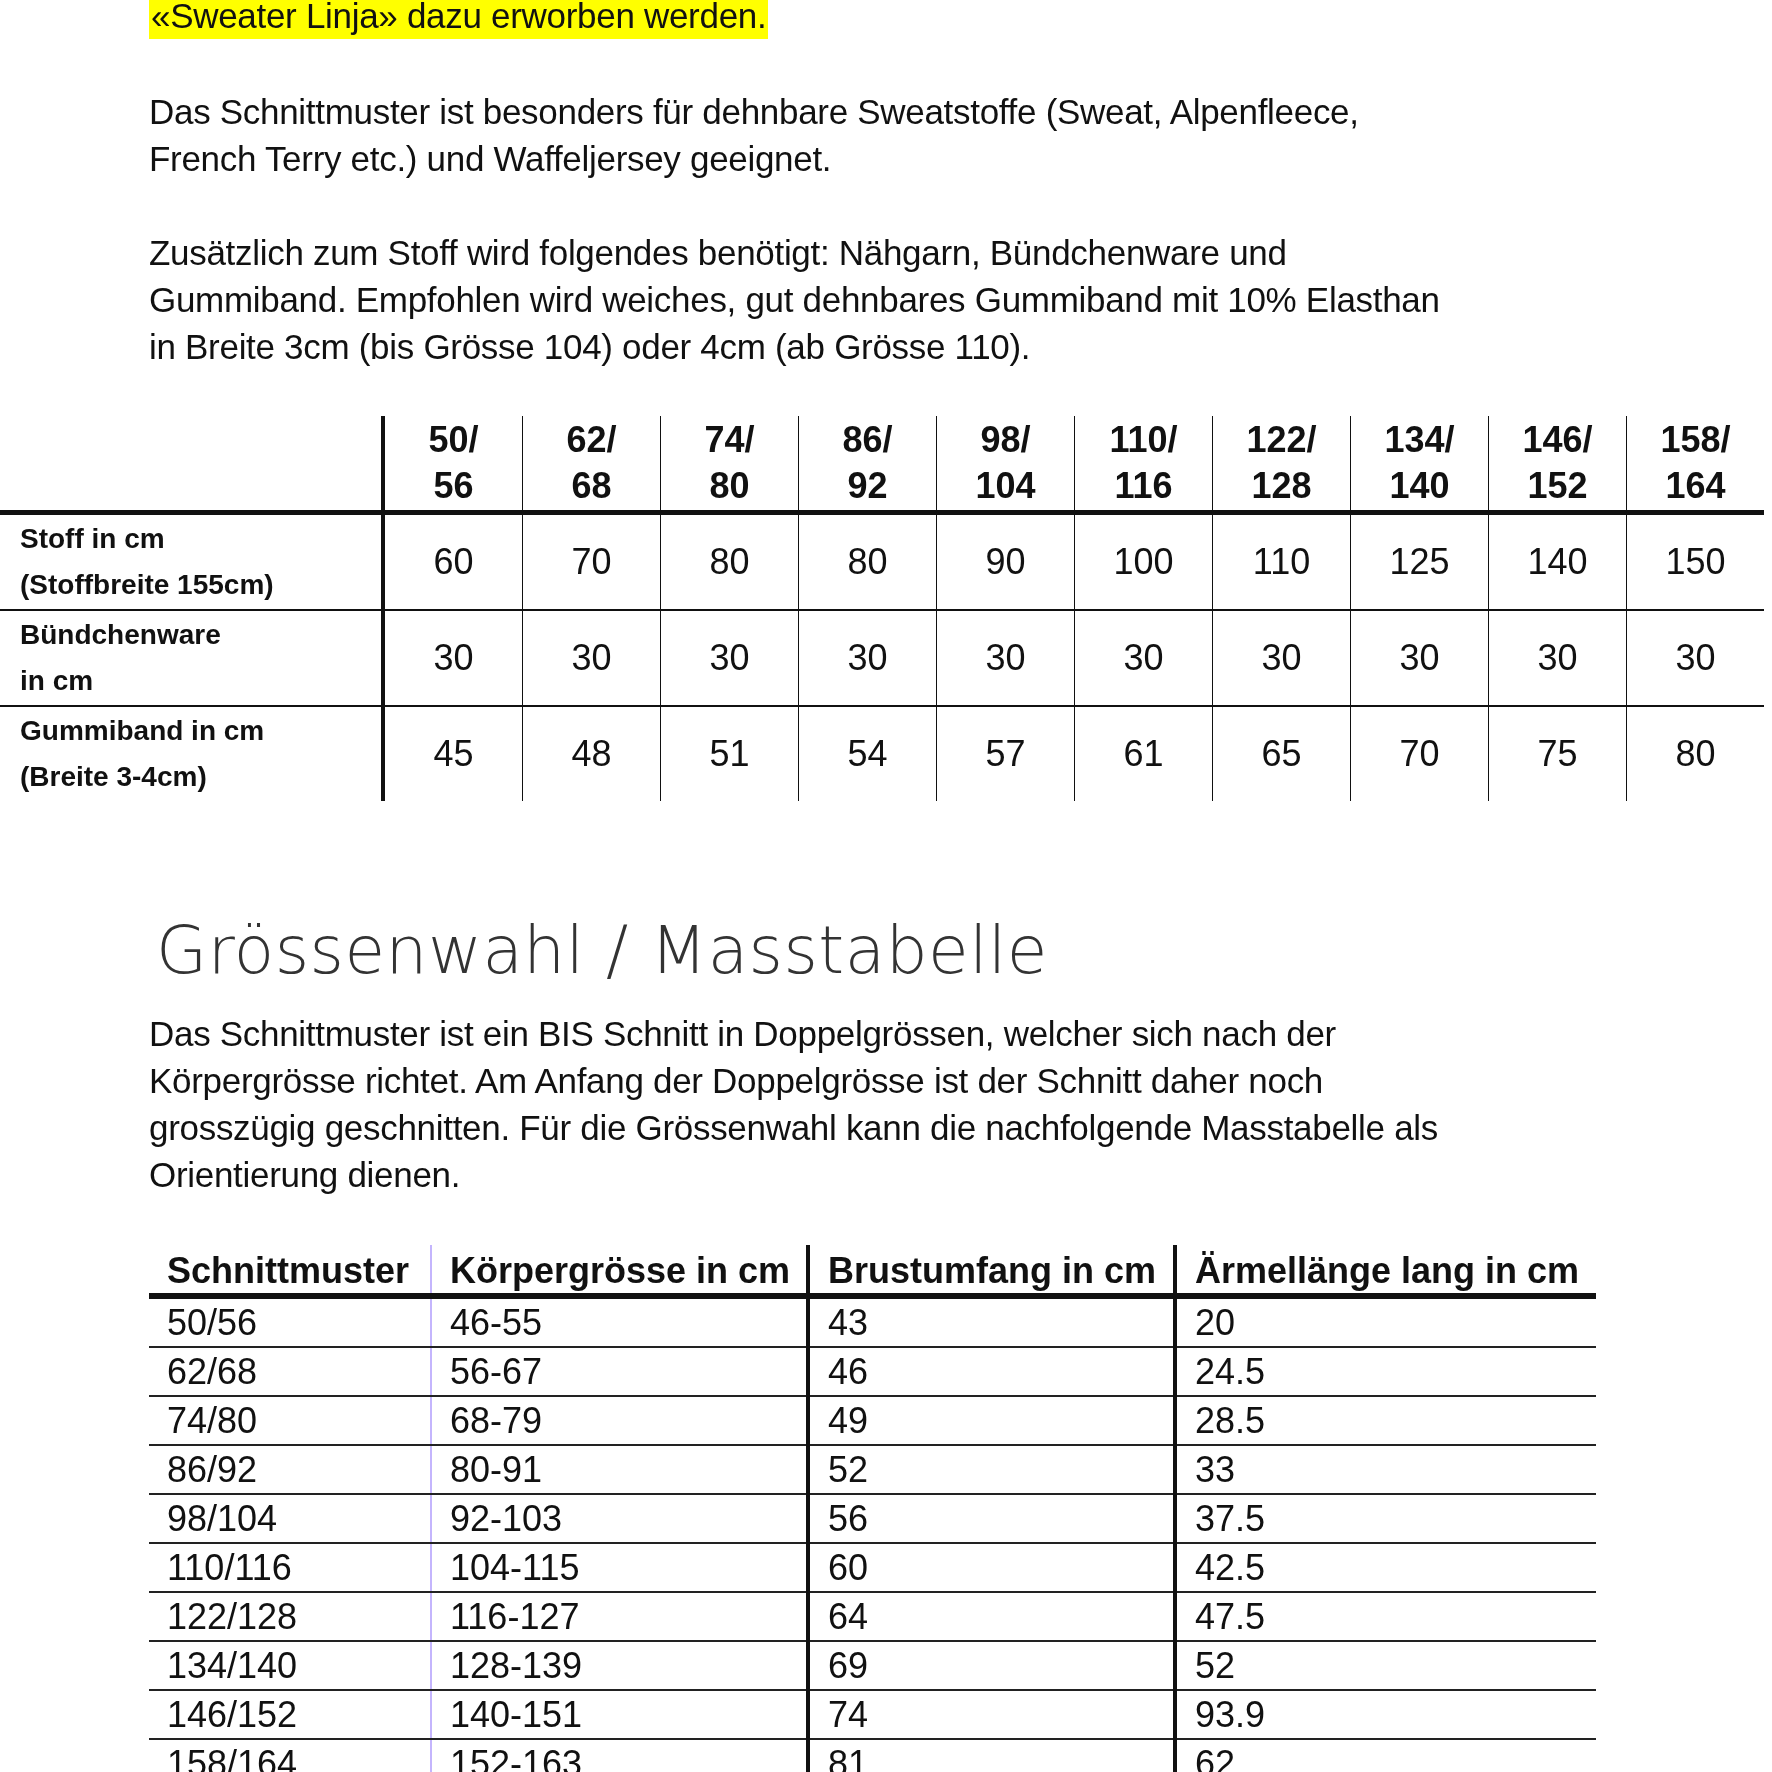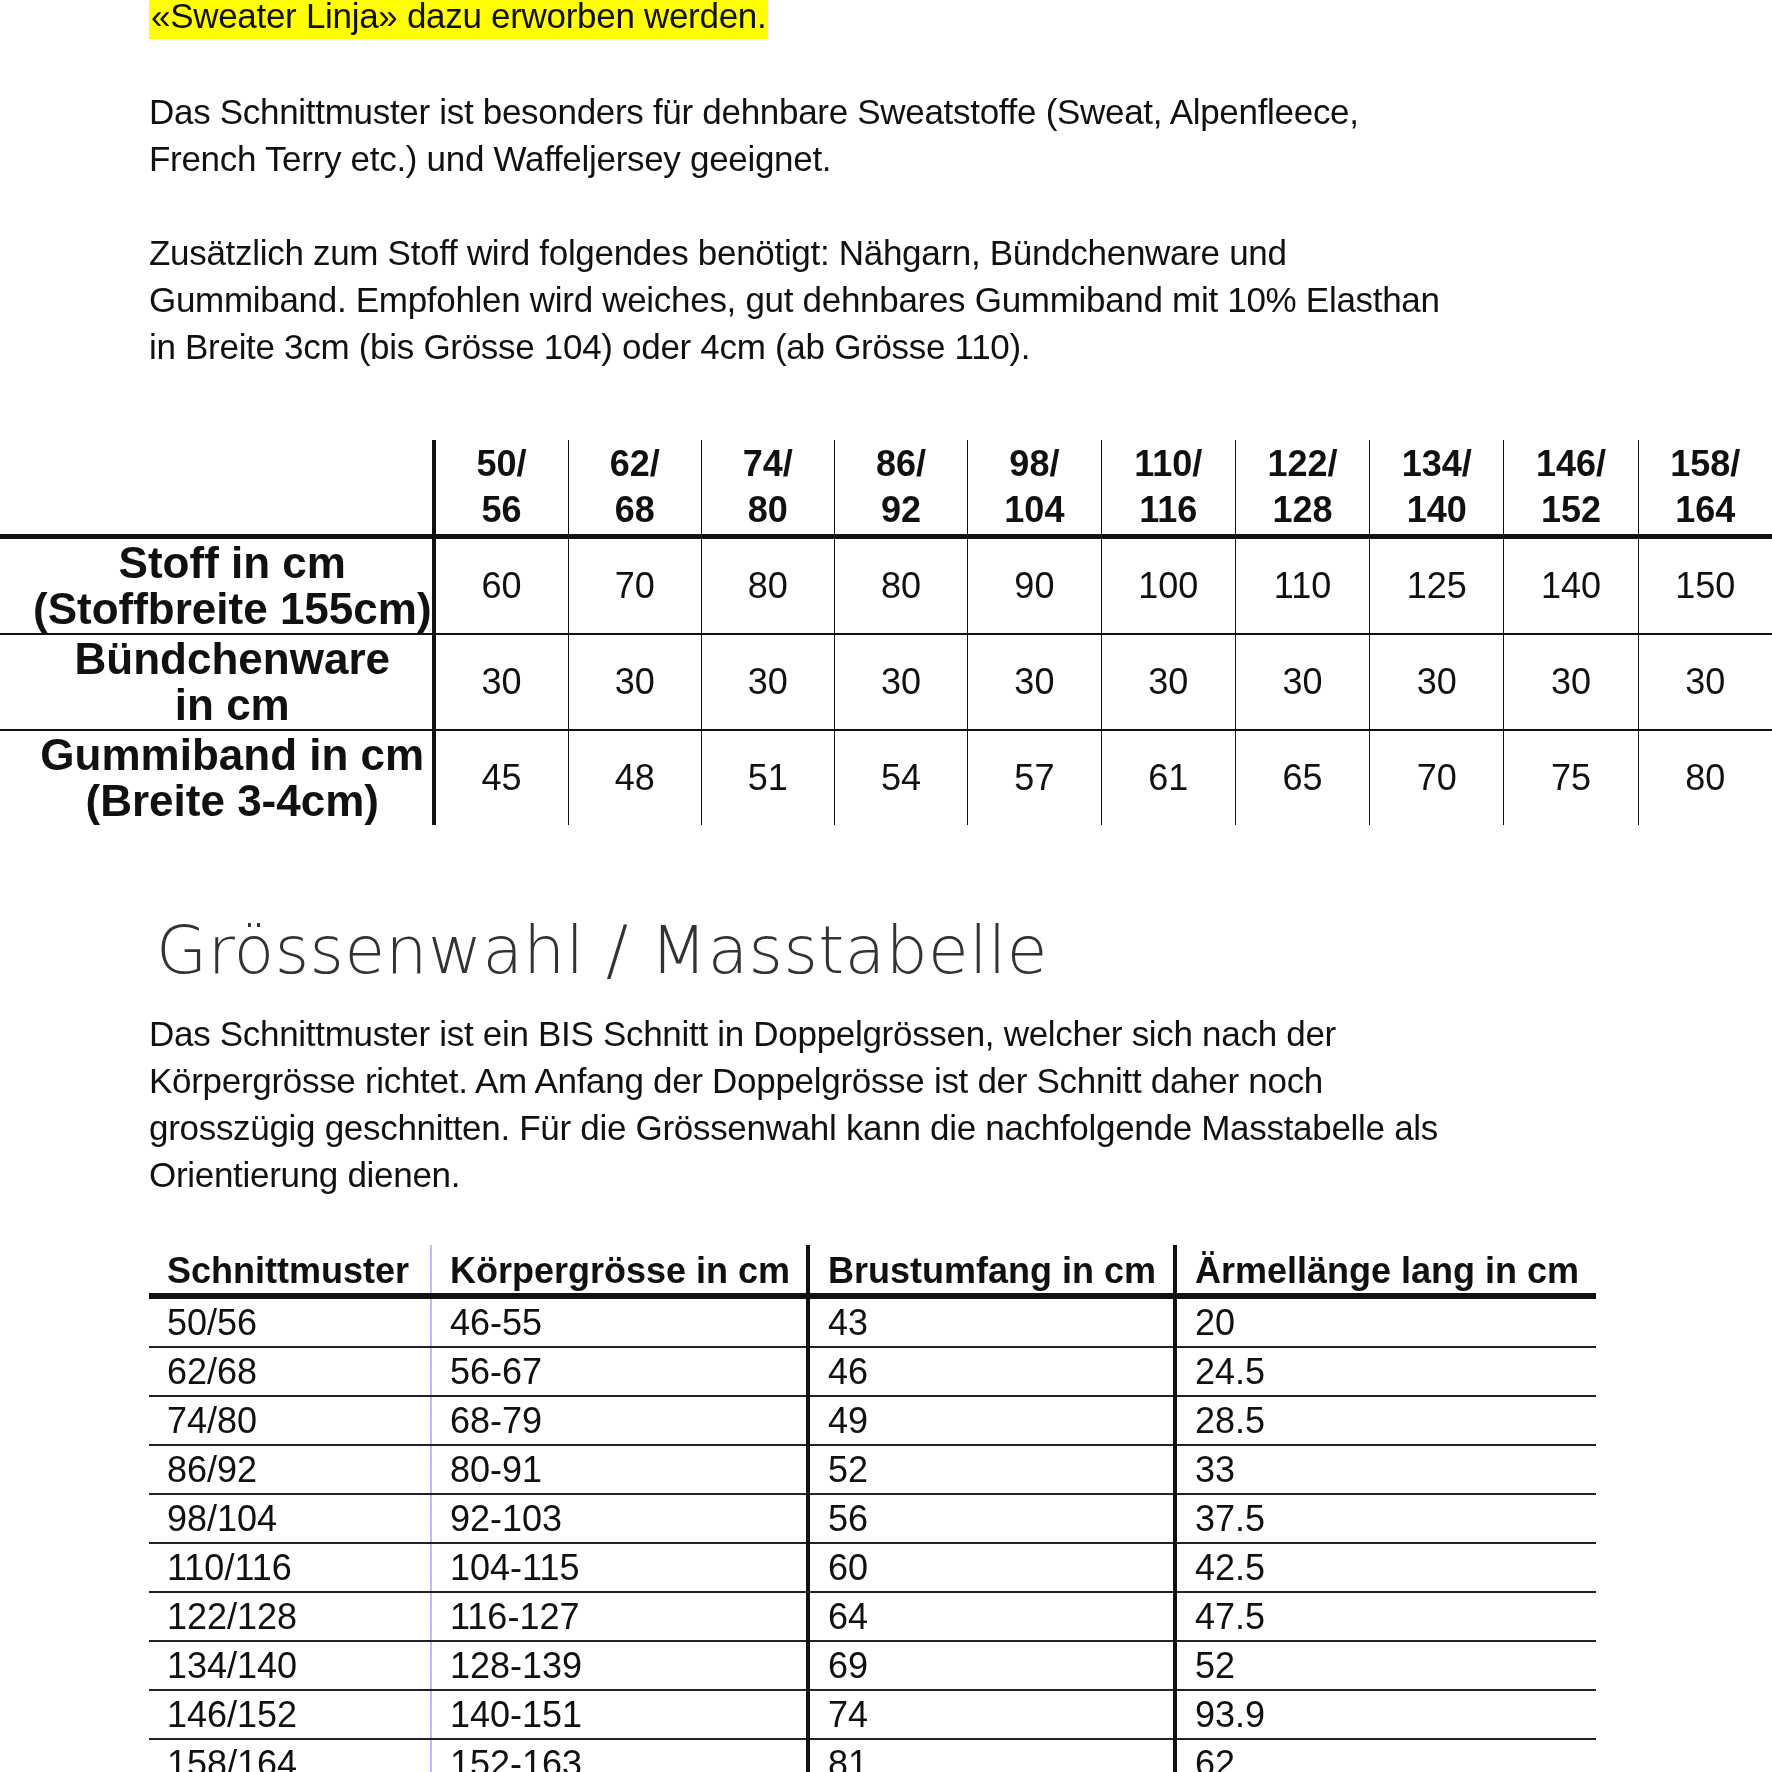--- a/index.html
+++ b/index.html
@@ -13,35 +13,35 @@
   }
   .para .line { display: block; white-space: nowrap; }
   .highlight { background: #ffff00; padding: 0 2px 4px 2px; }
 
   #p-intro-tail { top: -8px; }
   #p-fabrics { top: 88px; }
   #p-supplies { top 229px; top: 229px; }
 
   
   #req-table {
-    position: absolute; left: 0; top: 440px;
+    position: absolute; left: 0; top: 416px;
     border-collapse: collapse; table-layout: fixed;
   }
   #req-table td, #req-table th { padding: 0; }
   #req-table th.corner { width: 381px; height: 94px; border: none; }
   #req-table th.size-col {
     width: 137px; height: 94px; font-size: 36px; font-weight: bold;
     line-height: 46px; text-align: center; vertical-align: middle;
     border-left: 1.5px solid #111; border-bottom: 5px solid #111;
   }
   #req-table th.size-col.first { border-left: 4px solid #111; }
   #req-table th.corner { border-bottom: 5px solid #111; }
   #req-table td.row-label {
-    font-size: 44px; font-weight: bold; line-height: 46px;
-    padding-left: 33px; text-align: center; vertical-align: middle;
+    font-size: 28px; font-weight: bold; line-height: 46px;
+    padding-left: 20px; text-align: left; vertical-align: middle;
     height: 94px; white-space: nowrap;
     border-right: 4px solid #111;
   }
   #req-table td.val {
     font-size: 36px; text-align: center; vertical-align: middle;
     border-left: 1.5px solid #111;
   }
   #req-table tr.body-row + tr.body-row td { border-top: 2px solid #111; }
   #req-table td.val.first { border-left: none; }
 

